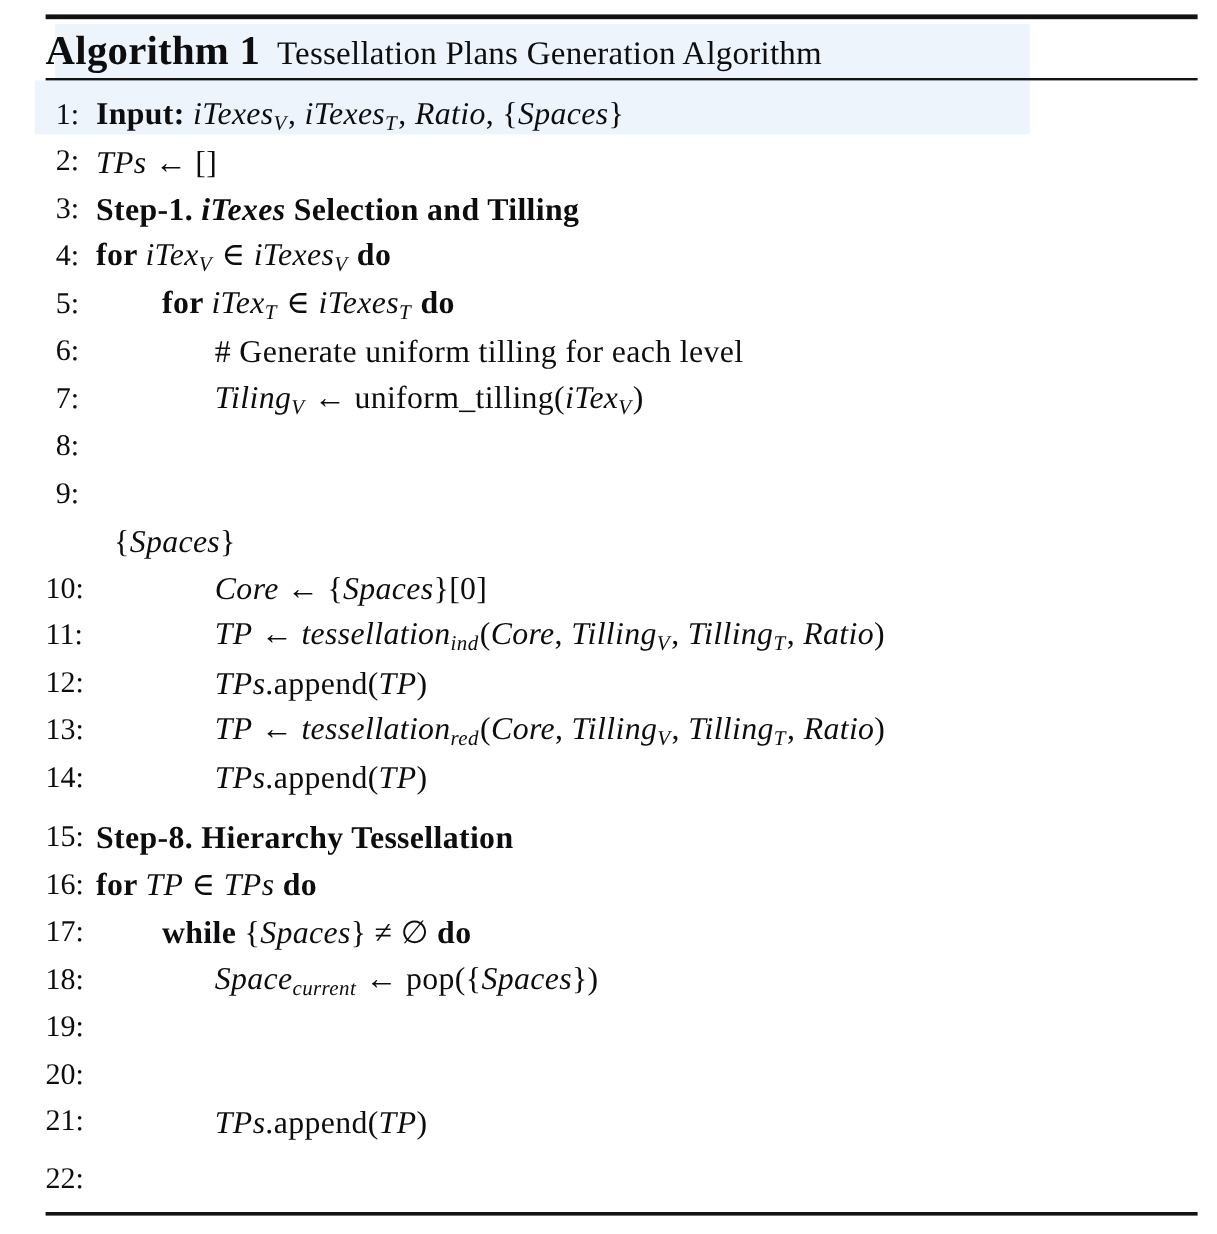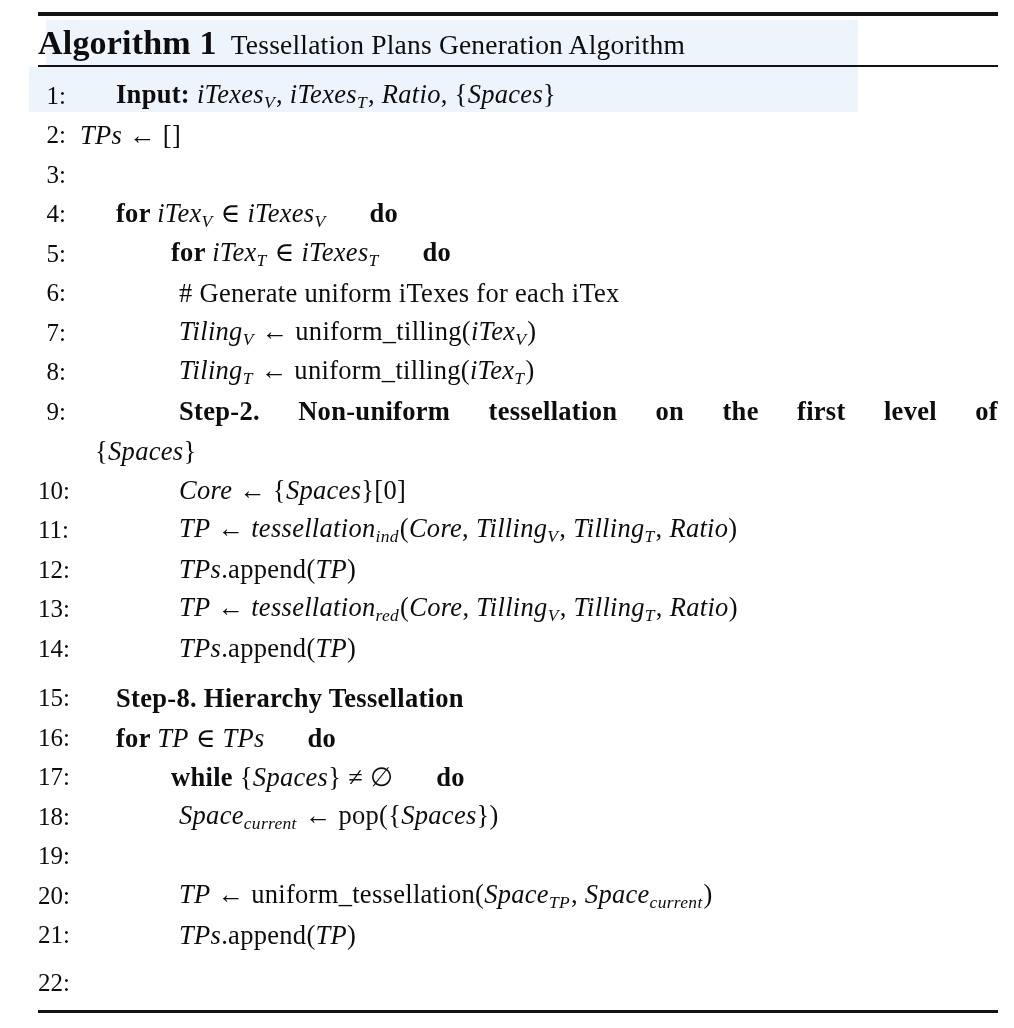--- a/index.html
+++ b/index.html
@@ -22,21 +22,21 @@
   #algo-body{
     position:absolute;left:38px;top:67px;width:960px;z-index:1;
     padding-top:9px;font-size:26.5px;
   }
   .row{display:flex;align-items:center;height:39.5px;}
   .num{width:28px;flex:none;text-align:right;font-size:25px;font-style:normal;}
   .content{margin-left:14px;flex:1 1 auto;white-space:nowrap;letter-spacing:0.3px;}
   .ind1{padding-left:55px;}
   .ind2{padding-left:99px;}
   .hang{padding-left:15px;}
-  .kw{font-weight:bold;margin-left:36px;}
+  .kw{font-weight:bold;}
   .it{font-style:italic;}
   .bi{font-weight:bold;font-style:italic;}
   .rm{font-style:normal;}
   .sub{font-style:italic;font-size:17.5px;vertical-align:-5px;margin-right:1px;}
   .jwrap{display:flex;justify-content:space-between;font-weight:bold;}
   .jwrap span{flex:none;}
 </style>
 </head>
 <body>
 
@@ -56,55 +56,43 @@
     <div class="row">
       <span class="num">1:</span>
       <span class="content"><span class="kw">Input: </span><span class="it">iTexes</span><span class="sub">V</span><span class="rm">, </span><span class="it">iTexes</span><span class="sub">T</span><span class="rm">, </span><span class="it">Ratio</span><span class="rm">, {</span><span class="it">Spaces</span><span class="rm">}</span></span>
     </div>
     <div class="row">
       <span class="num">2:</span>
       <span class="content"><span class="it">TPs</span><span class="rm"> ← []</span></span>
     </div>
     <div class="row">
       <span class="num">3:</span>
+      <span class="content"><span class="kw">Step-1. </span><span class="bi">iTexes</span><span class="kw"> Selection and Tilling</span></span>
     </div>
     <div class="row">
       <span class="num">4:</span>
       <span class="content"><span class="kw">for </span><span class="it">iTex</span><span class="sub">V</span><span class="rm"> ∈ </span><span class="it">iTexes</span><span class="sub">V</span><span class="kw"> do</span></span>
     </div>
     <div class="row">
       <span class="num">5:</span>
       <span class="content ind1"><span class="kw">for </span><span class="it">iTex</span><span class="sub">T</span><span class="rm"> ∈ </span><span class="it">iTexes</span><span class="sub">T</span><span class="kw"> do</span></span>
     </div>
     <div class="row">
       <span class="num">6:</span>
-      <span class="content ind2"><span class="rm"># Generate uniform iTexes for each iTex</span></span>
+      <span class="content ind2"><span class="rm"># Generate uniform tilling for each level</span></span>
     </div>
     <div class="row">
       <span class="num">7:</span>
       <span class="content ind2"><span class="it">Tiling</span><span class="sub">V</span><span class="rm"> ← uniform_tilling(</span><span class="it">iTex</span><span class="sub">V</span><span class="rm">)</span></span>
     </div>
     <div class="row">
       <span class="num">8:</span>
-      <span class="content ind2"><span class="it">Tiling</span><span class="sub">T</span><span class="rm"> ← uniform_tilling(</span><span class="it">iTex</span><span class="sub">T</span><span class="rm">)</span></span>
     </div>
     <div class="row">
       <span class="num">9:</span>
-      <span class="content ind2" style="display: block;">
-        <span class="jwrap">
-          <span>Step-2.</span>
-          <span>Non-uniform</span>
-          <span>tessellation</span>
-          <span>on</span>
-          <span>the</span>
-          <span>first</span>
-          <span>level</span>
-          <span>of</span>
-        </span>
-      </span>
     </div>
     <div class="row">
       <span class="num"></span>
       <span class="content hang"><span class="rm">{</span><span class="it">Spaces</span><span class="rm">}</span></span>
     </div>
     <div class="row">
       <span class="num">10:</span>
       <span class="content ind2"><span class="it">Core</span><span class="rm"> ← {</span><span class="it">Spaces</span><span class="rm">}[0]</span></span>
     </div>
     <div class="row">
@@ -137,21 +125,20 @@
     </div>
     <div class="row">
       <span class="num">18:</span>
       <span class="content ind2"><span class="it">Space</span><span class="sub">current</span><span class="rm"> ← pop({</span><span class="it">Spaces</span><span class="rm">})</span></span>
     </div>
     <div class="row">
       <span class="num">19:</span>
     </div>
     <div class="row">
       <span class="num">20:</span>
-      <span class="content ind2"><span class="it">TP</span><span class="rm"> ← uniform_tessellation(</span><span class="it">Space</span><span class="sub">TP</span><span class="rm">, </span><span class="it">Space</span><span class="sub">current</span><span class="rm">)</span></span>
     </div>
     <div class="row">
       <span class="num">21:</span>
       <span class="content ind2"><span class="it">TPs</span><span class="rm">.append(</span><span class="it">TP</span><span class="rm">)</span></span>
     </div>
     <div class="row" style="margin-top: 8px;">
       <span class="num">22:</span>
     </div>
   </div>
 

